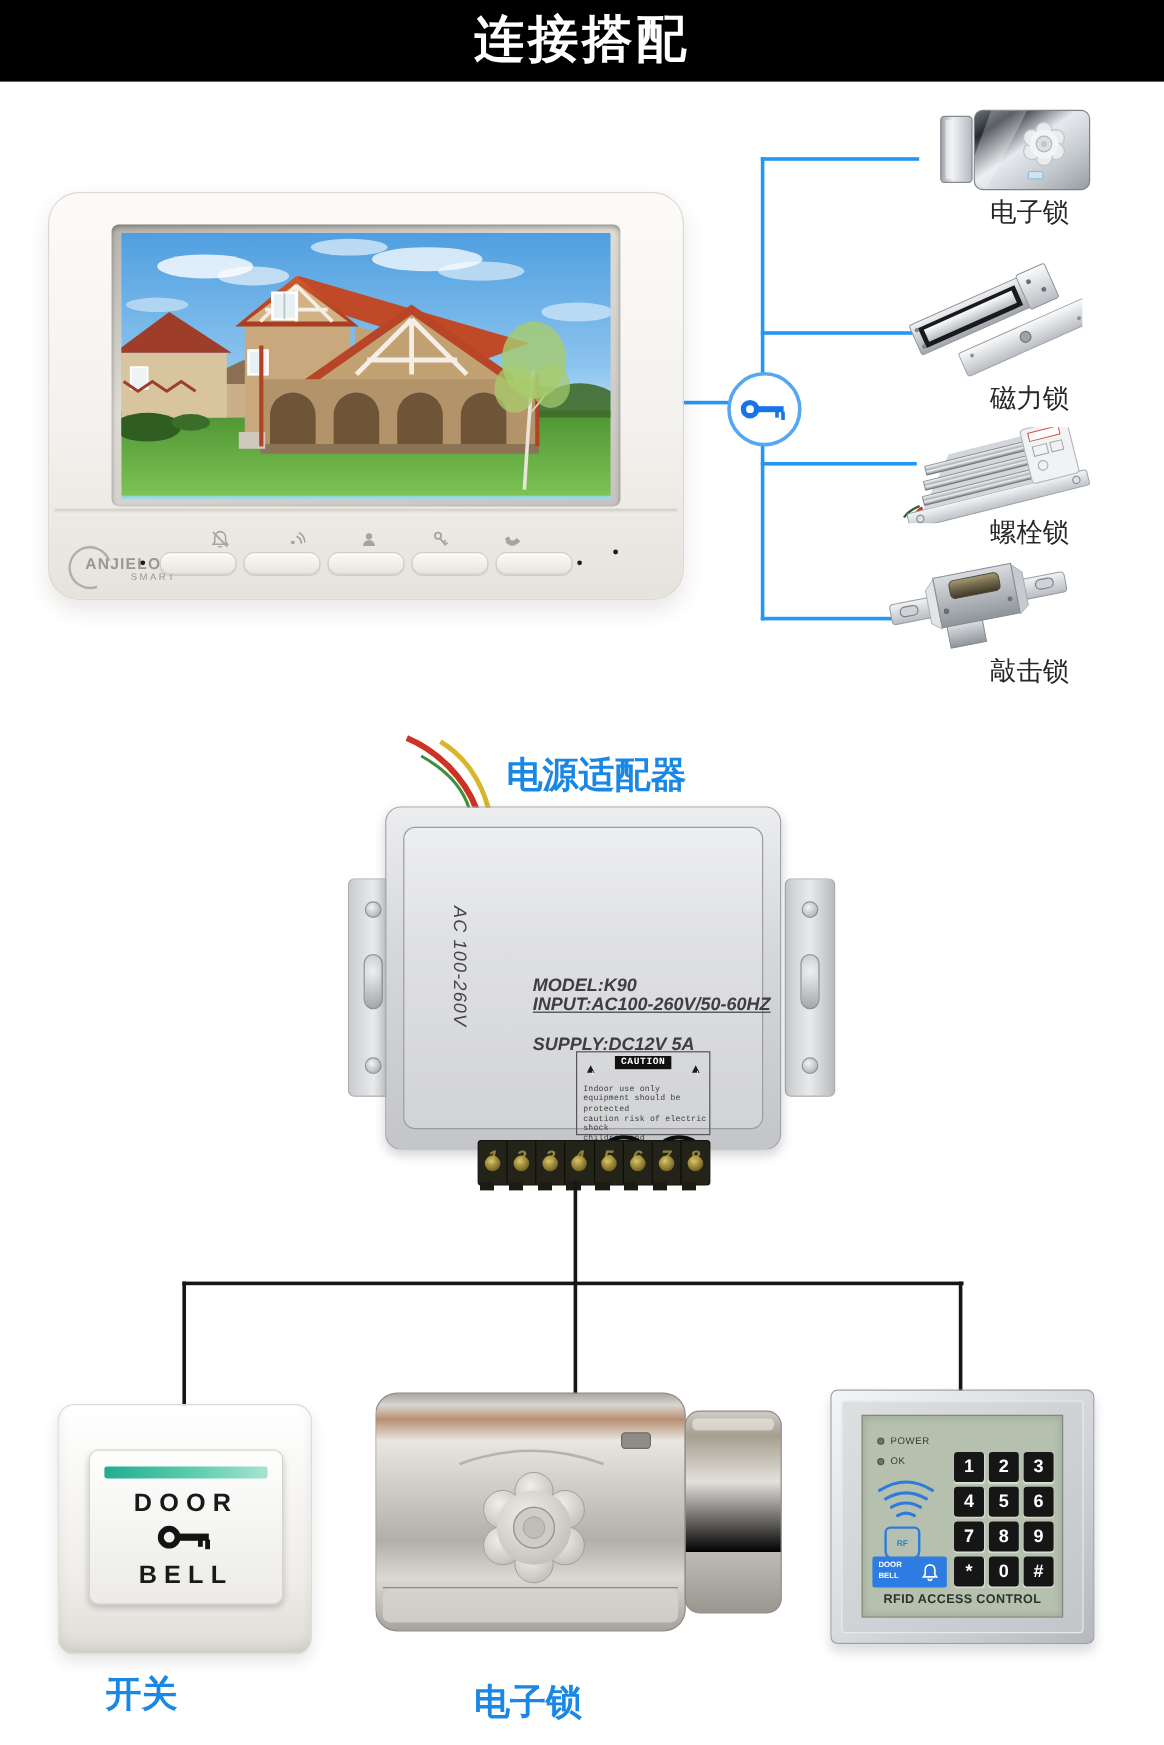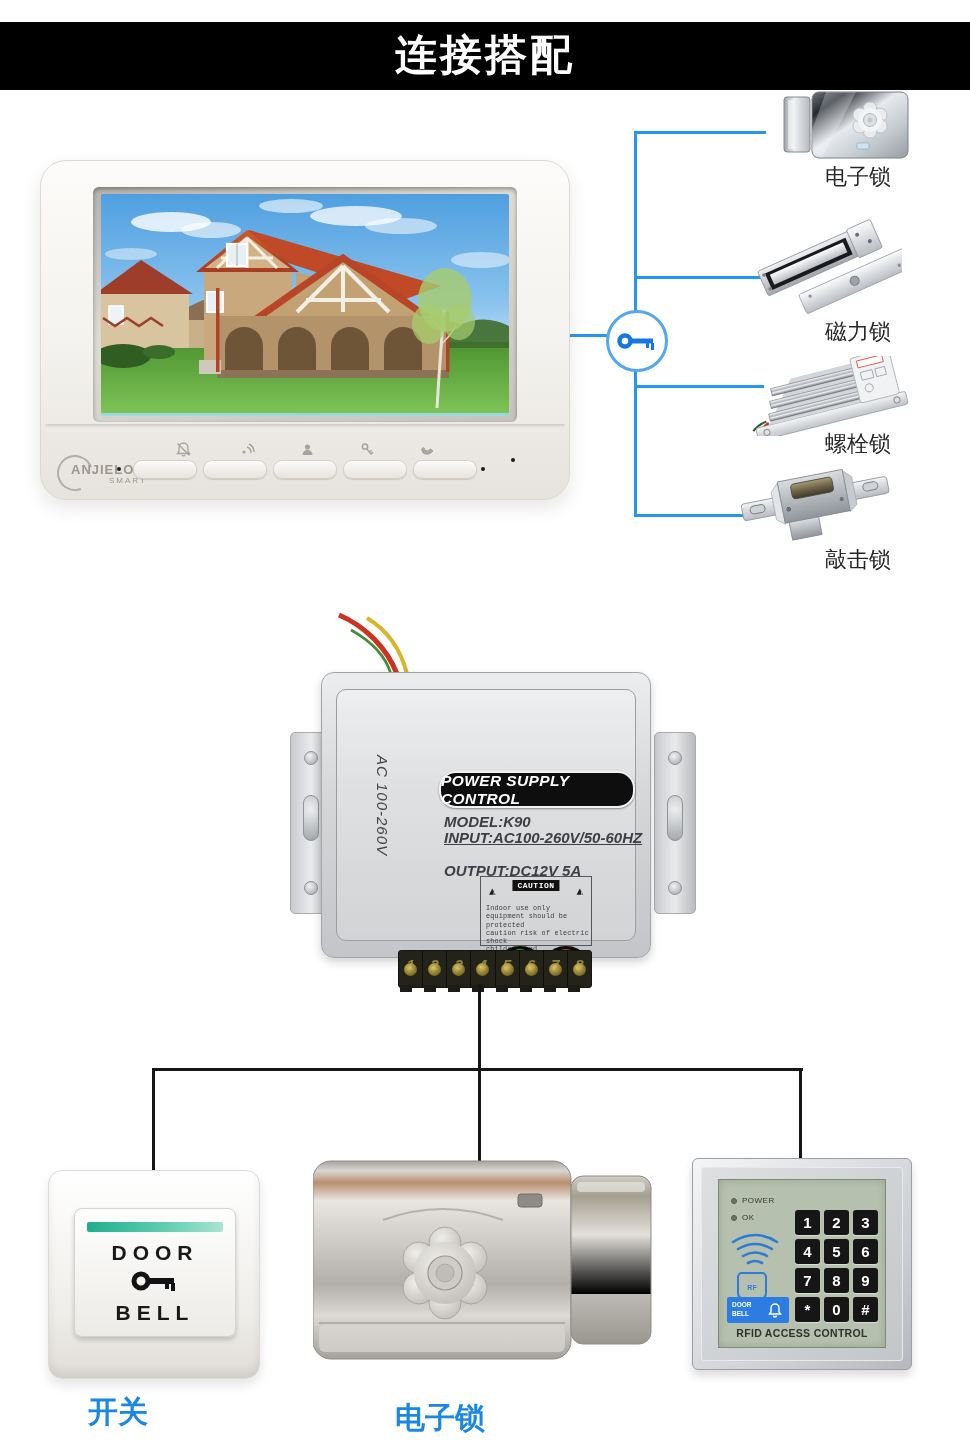--- a/index.html
+++ b/index.html
@@ -1,19 +1,19 @@
 <!DOCTYPE html>
 <html><head>
 <meta charset="utf-8">
 <style>
   html,body{margin:0;padding:0;background:#fff;}
   .page{position:relative;width:970px;height:1454px;background:#fff;overflow:hidden;
         font-family:"Liberation Sans","DejaVu Sans",sans-serif;}
   
-  .header{position:absolute;left:0;top:0;width:970px;height:68px;background:#000;margin-top:22px;}
+  .header{position:absolute;left:0;top:0;width:970px;height:68px;background:#000;}
   .header .title{position:absolute;left:0;top:0;width:100%;height:68px;line-height:66px;
       text-align:center;color:#fff;font-size:42px;font-weight:bold;letter-spacing:3px;}
   
   .bl{position:absolute;background:#2496f3;}
   .kl{position:absolute;background:#161616;}
   
   .keyhub{position:absolute;left:606px;top:310px;width:56px;height:56px;border-radius:50%;
       background:#fff;border:3px solid #55a7f2;display:flex;align-items:center;justify-content:center;}
   
   .monitor{position:absolute;left:40px;top:160px;width:528px;height:338px;border-radius:26px;
@@ -392,44 +392,44 @@
       <rect x="44" y="13" width="66" height="42" fill="url(#l4b)" stroke="#878d92" stroke-width=".9"></rect>
       <rect x="56" y="18" width="42" height="15" rx="4" fill="url(#l4c)" stroke="#4c4634" stroke-width=".8"></rect>
       <circle cx="50" cy="42" r="2" fill="#6d7control"></circle>
       <circle cx="50" cy="42" r="2" fill="#6d7277"></circle>
         <circle cx="104" cy="42" r="2" fill="#6d7277"></circle>
       <rect x="48" y="55" width="30" height="18" fill="url(#l4b)" stroke="#83898e" stroke-width=".8"></rect>
     </g>
   </svg>
   <div class="lock-label" style="left:788px;top:545px;">敲击锁</div>
 
+  <div class="psu-label">电源适配器</div>
 
   <div class="psu">
     <svg style="position:absolute;left:52px;top:0;" width="92" height="64" viewBox="0 0 92 64">
       <path d="M62,62 C52,36 30,14 4,3" stroke="#cc3322" stroke-width="5" fill="none"></path>
       <path d="M72,62 C66,38 52,18 32,6" stroke="#d8b62a" stroke-width="4" fill="none"></path>
       <path d="M56,62 C50,42 34,28 16,18" stroke="#3f8f3a" stroke-width="2.6" fill="none"></path>
     </svg>
     <div class="flange" style="left:7px;top:120px;">
       <span class="h1"></span>
         <span class="h2"></span>
         <span class="h3"></span>
     </div>
     <div class="flange" style="left:371px;top:120px;">
       <span class="h1"></span>
         <span class="h2"></span>
         <span class="h3"></span>
     </div>
     <div class="psu-body">
       <div class="psu-plate"></div>
       <div class="psu-side">AC 100-260V</div>
-      <div class="psu-pill">POWER SUPPLY CONTROL</div>
       <div class="psu-line" style="top:140px;">MODEL:K90</div>
       <div class="psu-line" style="top:156px;text-decoration:underline;">INPUT:AC100-260V/50-60HZ</div>
-      <div class="psu-line" style="top:189px;">OUTPUT:DC12V  5A</div>
+      <div class="psu-line" style="top:189px;">SUPPLY:DC12V  5A</div>
       <div class="caution">
         <span class="badge">CAUTION</span>
         <span class="tri" style="left:8px;">▲<i>!</i></span>
         <span class="tri" style="right:8px;">▲<i>!</i></span>
         <div class="txt">
           <div>Indoor use only</div>
           <div>equipment should be protected</div>
           <div>caution risk of electric shock</div>
           <div>children and unprofessional</div>
           <div>are not allowed to open</div>

